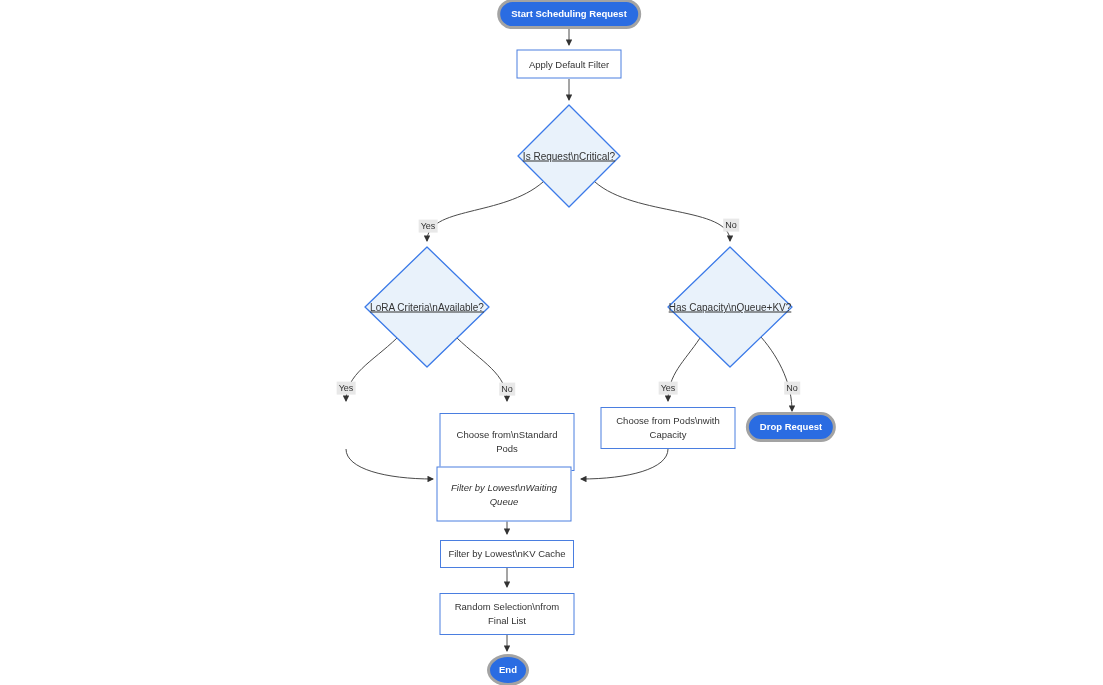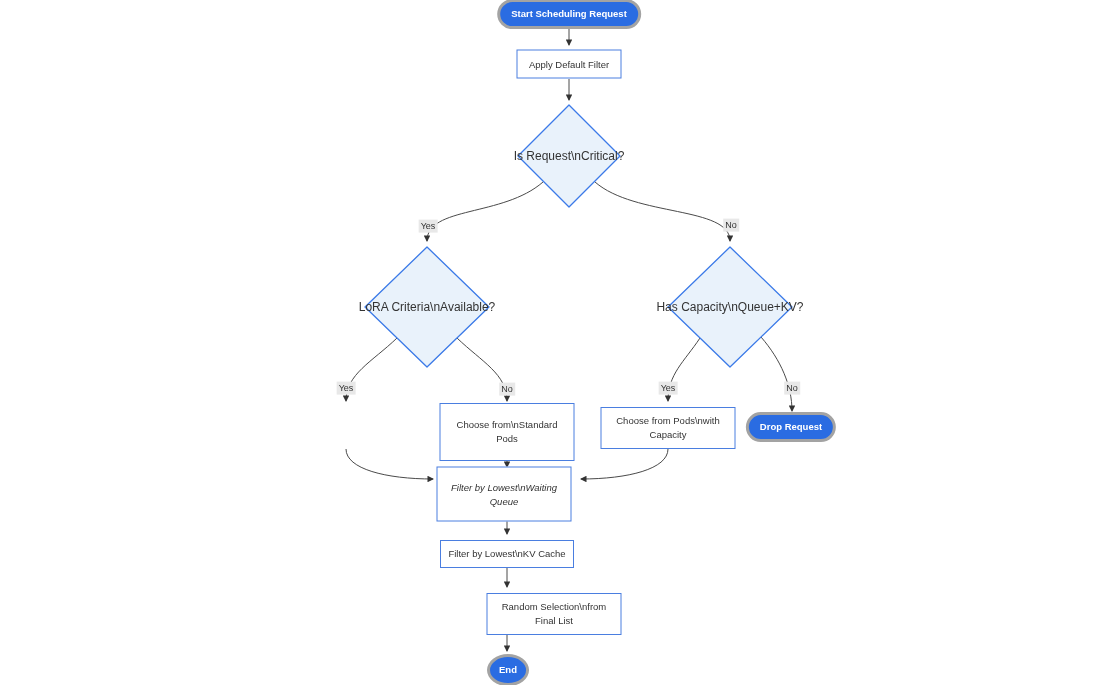--- a/index.html
+++ b/index.html
@@ -41,23 +41,24 @@
     border-radius: 999px;
     padding: 5px 11px;
     white-space: nowrap;
   }
   .pill.end-pill { padding: 6px 9px; border-radius: 50%; }
   .nowrap { white-space: nowrap; }
   .diamond-label {
     position: absolute;
     transform: translate(-50%, -50%);
     white-space: nowrap;
-    font-size: 12px;
+    font-size: 10px;
     color: #333333;
     text-align: center;
+    text-decoration: underline;
   }
   .edge-label {
     position: absolute;
     transform: translate(-50%, -50%);
     background: #e8e8e8;
     color: #333333;
     font-size: 9px;
     line-height: 1.2;
     padding: 1px 2px;
   }
@@ -102,37 +103,37 @@
 
   <div class="node pill" style="left:791px; top:427px;">Drop Request</div>
 
   <div class="node pill end-pill" style="left:508px; top:670px;">End</div>
 
   <div class="node rect" style="left:569px; top:64px; width:105px; height:29px;">
     <span class="nowrap">Apply Default Filter</span>
   </div>
 
 
-  <div class="node rect" style="left:507px; top:432px; width:135px; height:58px;">
+  <div class="node rect" style="left:507px; top:442px; width:135px; height:58px;">
     <span>Choose from\nStandard Pods</span>
   </div>
 
   <div class="node rect" style="left:668px; top:428px; width:135px; height:42px;">
     <span>Choose from Pods\nwith Capacity</span>
   </div>
 
   <div class="node rect" style="left:504px; top:494px; width:135px; height:55px;font-style:italic;">
     <span>Filter by Lowest\nWaiting Queue</span>
   </div>
 
   <div class="node rect" style="left:507px; top:554px; width:134px; height:28px;">
     <span class="nowrap">Filter by Lowest\nKV Cache</span>
   </div>
 
-  <div class="node rect" style="left:507px; top:614px; width:135px; height:42px;margin-left:47px;">
+  <div class="node rect" style="left:507px; top:614px; width:135px; height:42px;">
     <span>Random Selection\nfrom Final List</span>
   </div>
 
   <div class="diamond-label" style="left:569px; top:156px;">Is Request\nCritical?</div>
 
   <div class="diamond-label" style="left:427px; top:307px;">LoRA Criteria\nAvailable?</div>
 
   <div class="diamond-label" style="left:730px; top:307px;">Has Capacity\nQueue+KV?</div>
 
   <span class="edge-label" style="left:428px; top:226px;">Yes</span>

